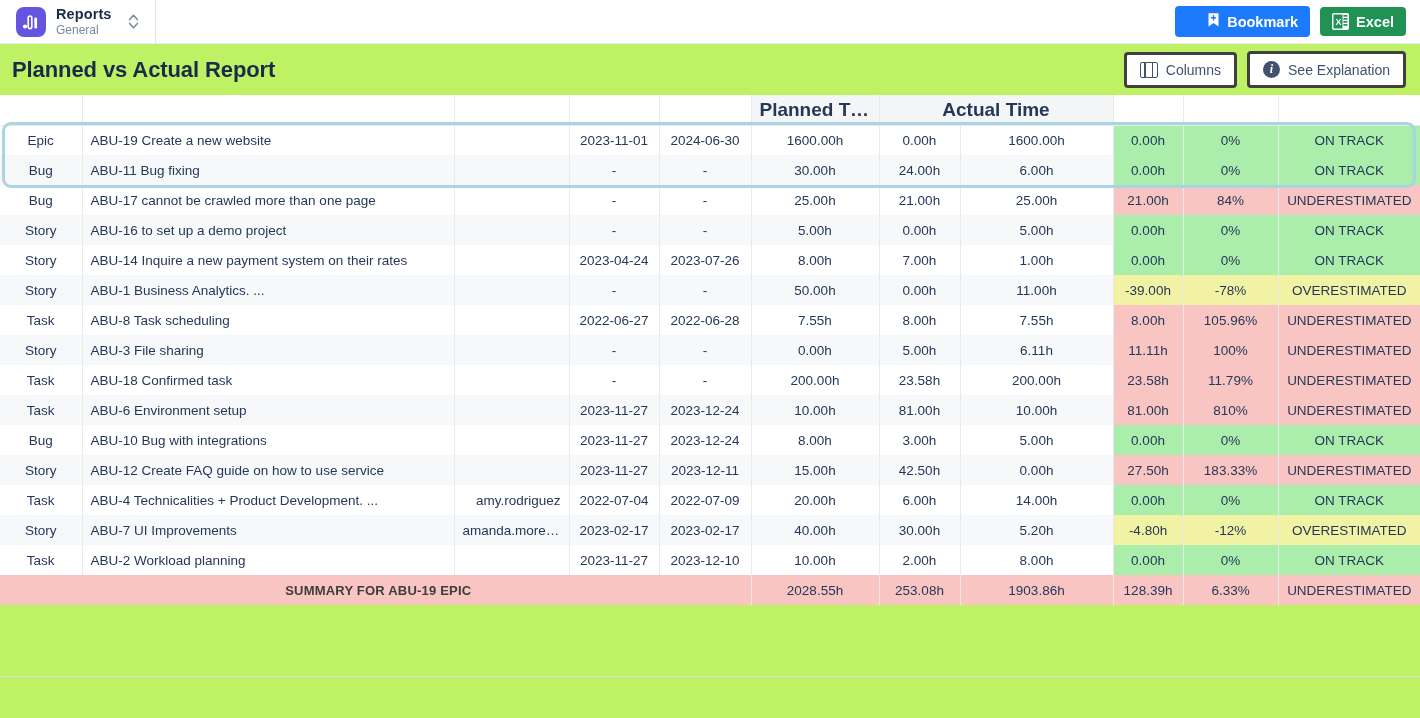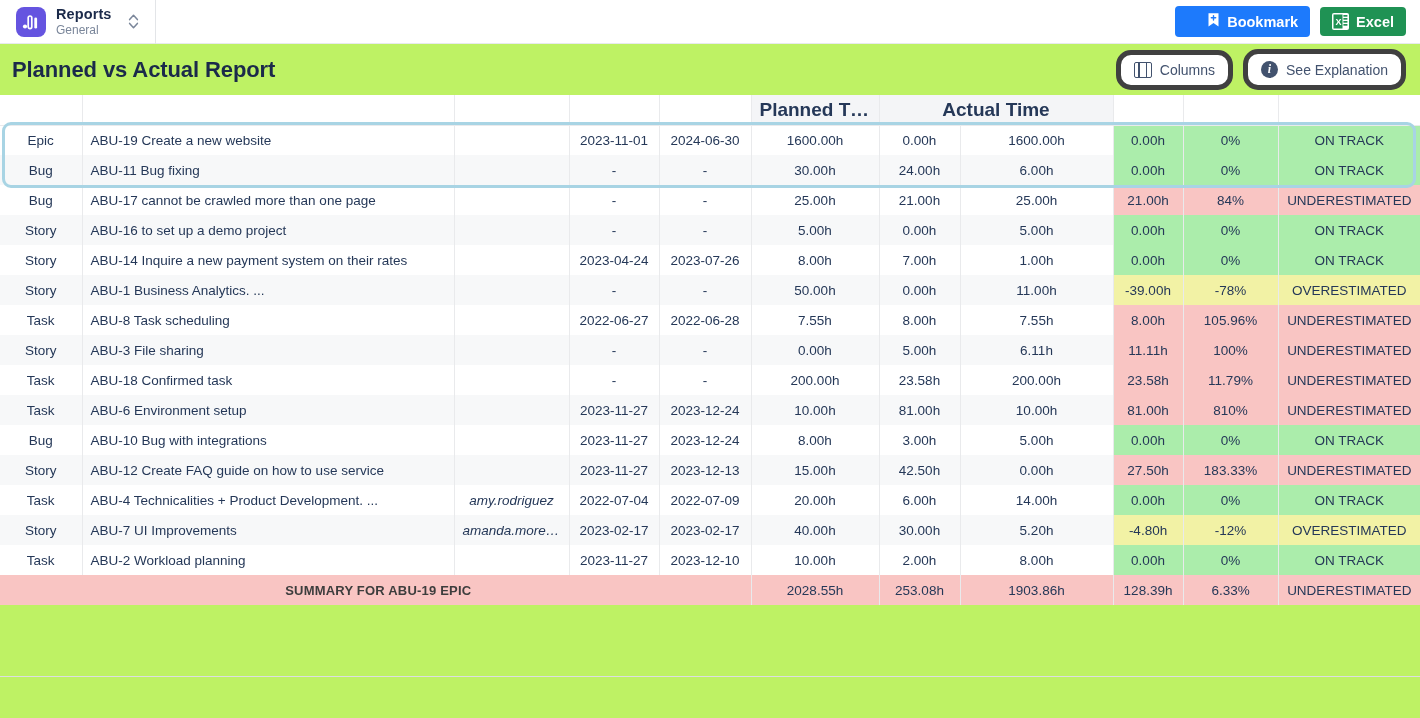--- a/index.html
+++ b/index.html
@@ -91,22 +91,22 @@
     font-size: 22px;
     font-weight: 700;
     color: #1b2a4a;
     letter-spacing: -.1px;
   }
   .ghost-btn {
     display: inline-flex;
     align-items: center;
     gap: 8px;
     background: #fff;
-    border: 5px solid #404040;
-    border-radius: 15px;
+    border: 3px solid #404040;
+    border-radius: 4px;
     font-size: 14px;
     color: #42526e;
     padding: 7px 13px;
     cursor: pointer;
     font-family: "Liberation Sans", sans-serif;
     white-space: nowrap;
   }
   .ghost-btn + .ghost-btn { margin-left: 10px; }
 
   .cols-icon { display: inline-block; width: 16px; height: 14px; border: 1.6px solid #42526e; border-radius: 2px; position: relative; flex: none; }
@@ -148,21 +148,21 @@
     text-align: center;
     font-size: 19px;
   }
   thead tr.grp th { height: 30px; border-bottom: 1px solid #e9eaec; }
   thead tr.grp th.blank { background: #ffffff; border-right: 1px solid #e9eaec; }
   thead tr.sub th { height: 30px; border-bottom: 1px solid #e3e4e6; }
 
   tbody td { color: #253858; text-align: center; background: #ffffff; }
   tbody tr.alt td { background: #f7f8f9; }
   td.issue { text-align: left; padding-left: 10px; margin-top: 20px; }
-  td.assignee { padding-right: 10px; font-style: italic; }
+  td.assignee { text-align: right; padding-right: 10px; }
 
   .c-green  { background: #abedab !important; }
   .c-red    { background: #f9c5c3 !important; }
   .c-yellow { background: #f2f2a5 !important; }
 
   tr.summary td {
     background: #f9c5c3 !important;
     font-weight: 700;
     color: #3d3d3d;
     height: 30px;
@@ -423,21 +423,21 @@
             <td class="">5.00h</td>
             <td class="c-green">0.00h</td>
             <td class="c-green">0%</td>
             <td class="c-green" style="border-right: none;">ON TRACK</td>
           </tr>
           <tr class="alt">
             <td class="">Story</td>
             <td class="issue">ABU-12 Create FAQ guide on how to use service</td>
             <td class="assignee"></td>
             <td class="">2023-11-27</td>
-            <td class="">2023-12-13</td>
+            <td class="">2023-12-11</td>
             <td class="">15.00h</td>
             <td class="">42.50h</td>
             <td class="">0.00h</td>
             <td class="c-red">27.50h</td>
             <td class="c-red">183.33%</td>
             <td class="c-red" style="border-right: none;">UNDERESTIMATED</td>
           </tr>
           <tr>
             <td class="">Task</td>
             <td class="issue">ABU-4 Technicalities + Product Development. ...</td>

